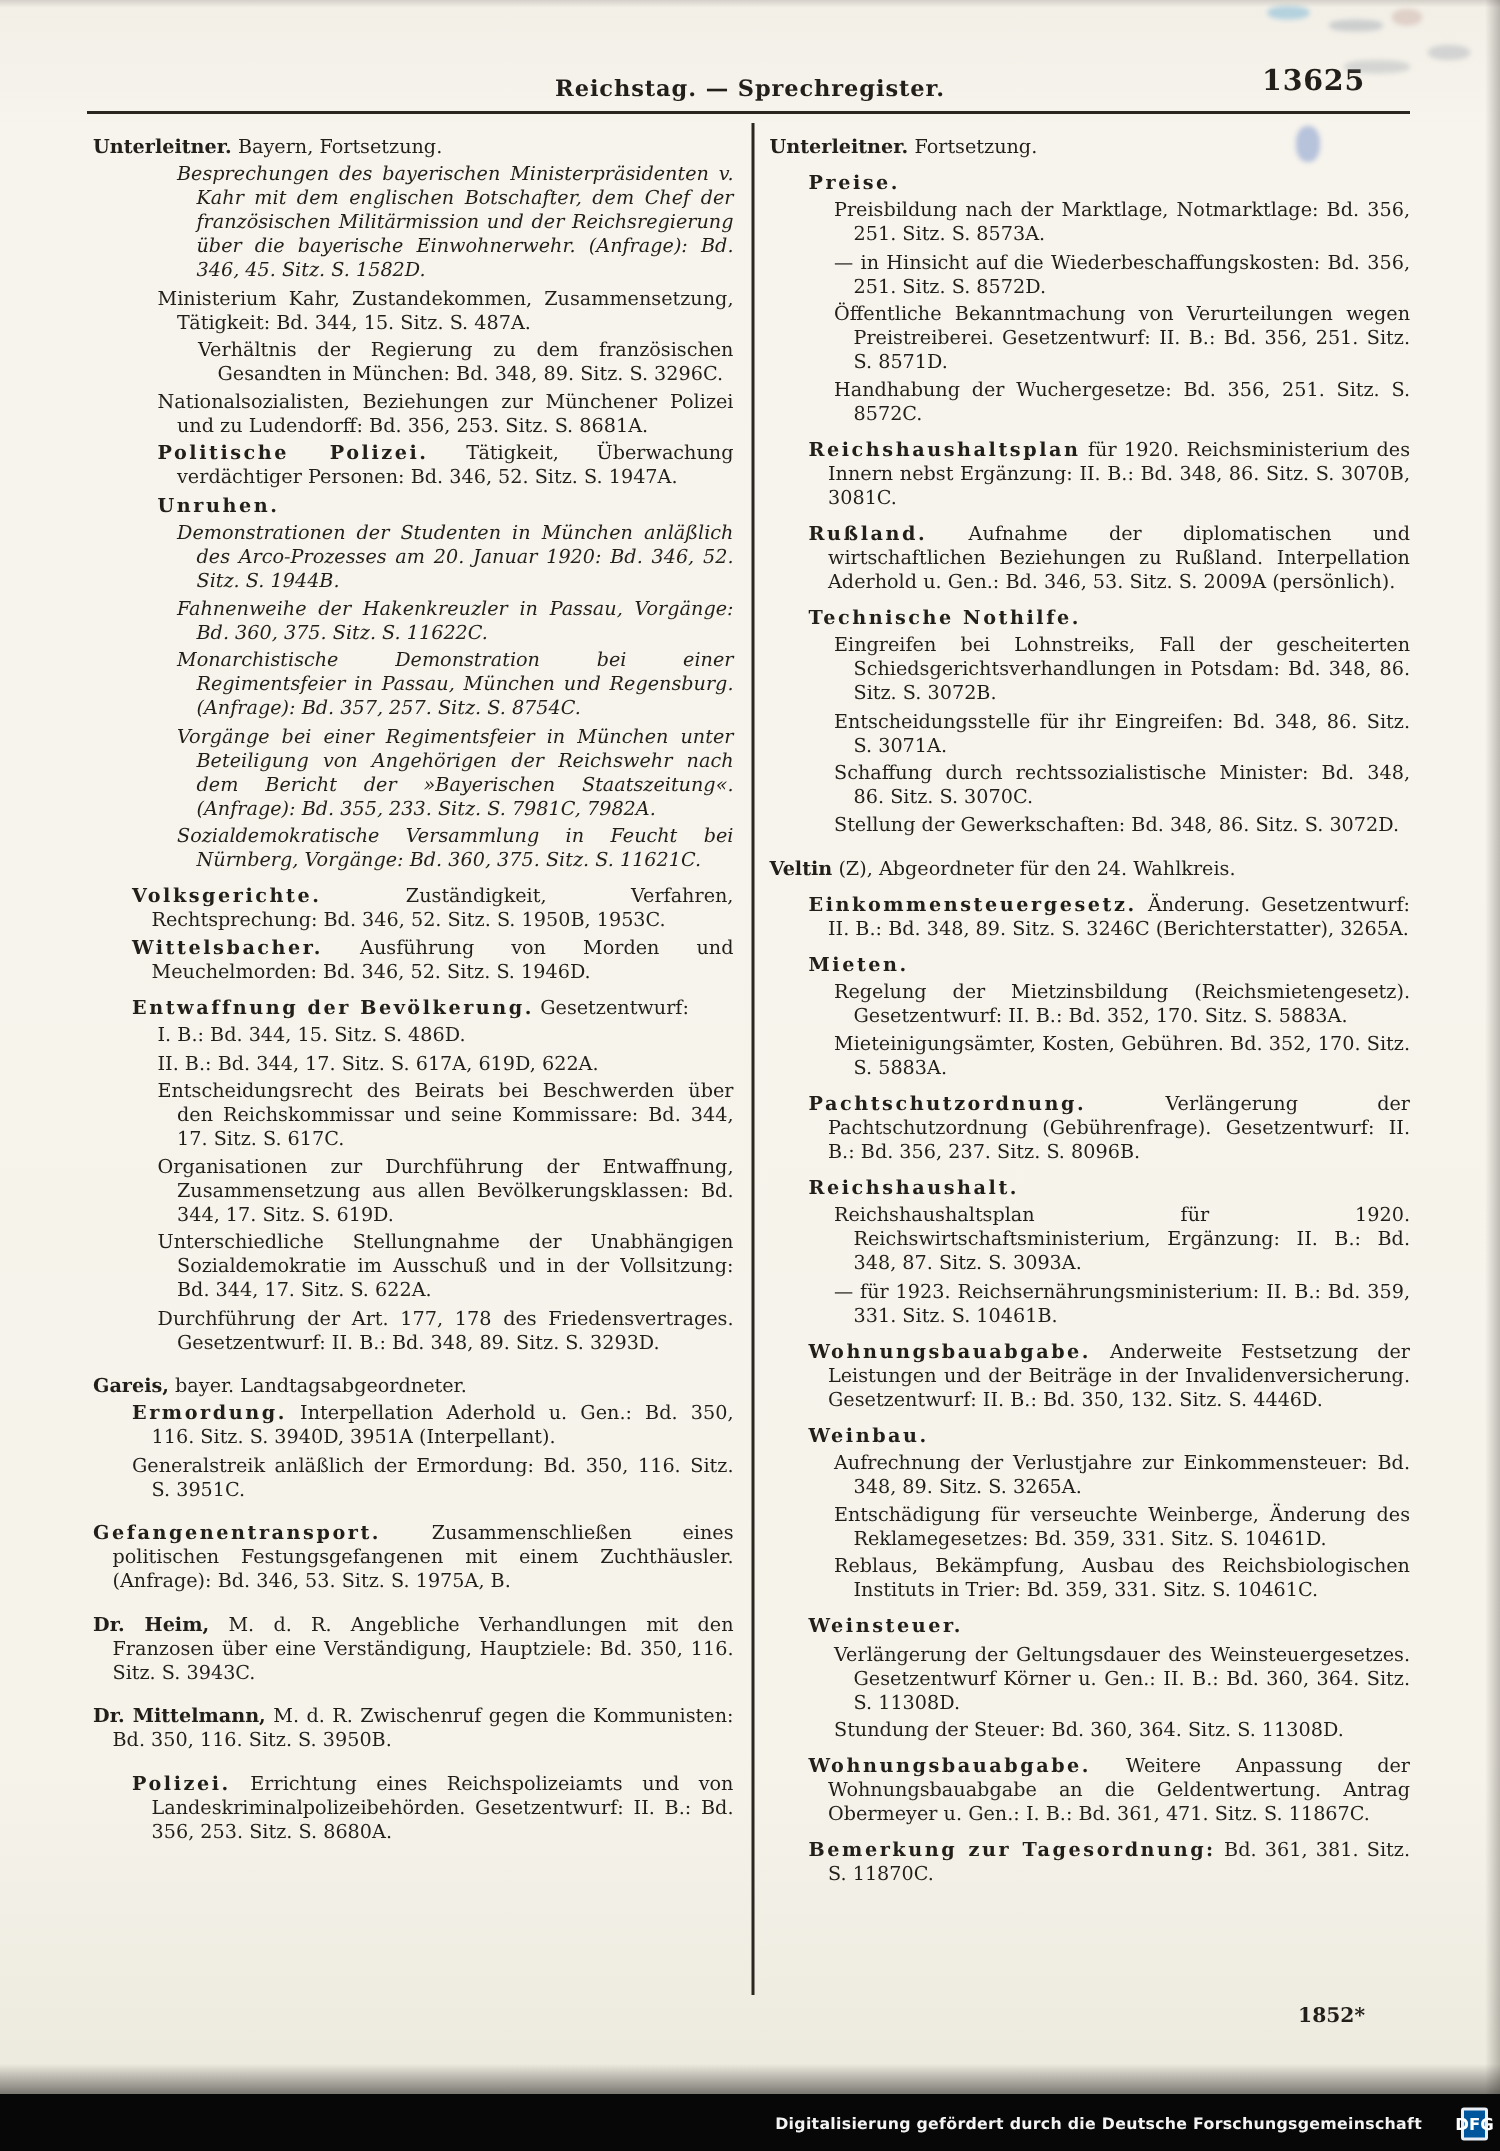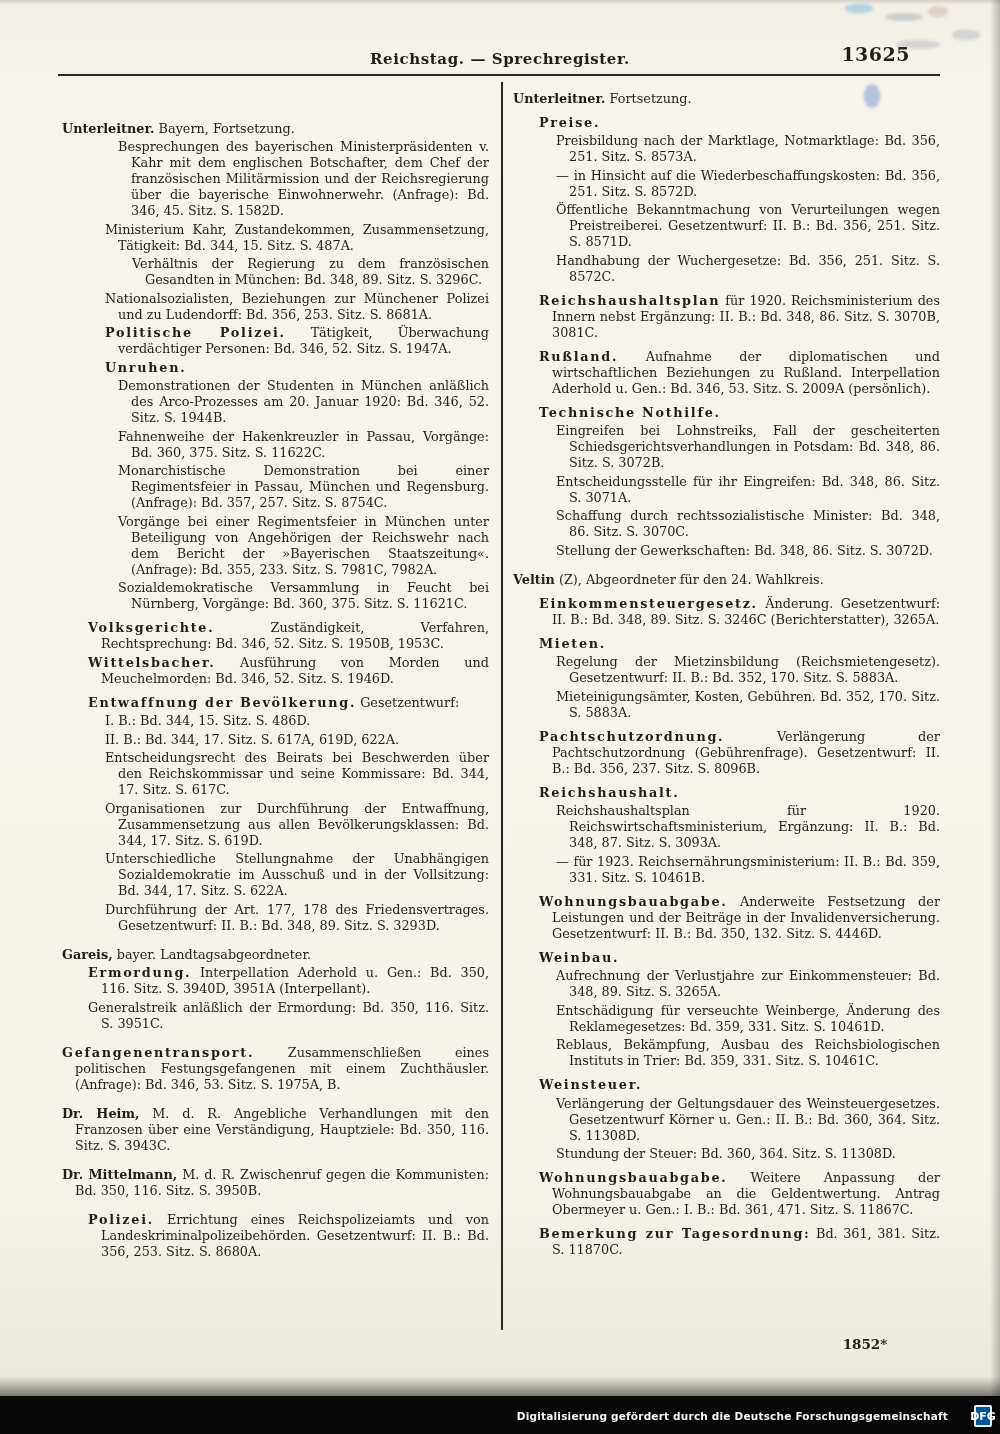--- a/index.html
+++ b/index.html
@@ -17,35 +17,35 @@
 
   
   .running-title { position:absolute; top:50px; left:0; width:1000px; text-align:center;
     font-size:15px; font-weight:bold; letter-spacing:0.6px; }
   .page-number { position:absolute; top:43px; right:90px; font-size:19px; font-weight:bold; letter-spacing:0.5px; }
   .header-rule { position:absolute; top:74px; left:58px; width:882px; height:2px; background:#2b261f; }
   .col-divider { position:absolute; top:82px; left:501px; width:2px; height:1248px; background:#2b261f; }
 
   
   .col { position:absolute; top:88px; width:427px; text-align:justify; hyphens:auto; }
-  #col-left  { left:62px;margin-top:30px; }
+  #col-left  { left:62px; }
   #col-right { left:513px; }
 
   .entry { font-size:12.8px; line-height:16px; margin-top:2.5px; }
   .entry.lvl0 { padding-left:13px; text-indent:-13px; }
   .entry.lvl1 { padding-left:39px; text-indent:-13px; }
   .entry.lvl2 { padding-left:56px; text-indent:-13px; }
-  .entry.lvl3 { padding-left:69px; text-indent:-13px; }
+  .entry.lvl3 { padding-left:69px; text-indent:-13px;font-style:italic; }
   .entry.lvl4 { padding-left:83px; text-indent:-13px; }
   .entry.gap-s { margin-top:8px; }
   .entry.gap-l { margin-top:13px; }
   .lead-bold { font-weight:bold; }
   .lead-spaced { font-weight:bold; letter-spacing:1.7px; }
 
-  .signature { position:absolute; top:1336px; left:820px; width:90px; text-align:center;
+  .signature { position:absolute; top:1336px; left:820px; width:90px; text-align:right;
     font-size:13.5px; font-weight:bold; }
 
   
   .artifact { position:absolute; border-radius:45%; filter:blur(1.6px); pointer-events:none; }
   .a1 { left:845px; top:4px;  width:28px; height:9px;  background:rgba(118,180,214,0.50); }
   .a2 { left:886px; top:13px; width:36px; height:8px;  background:rgba(150,160,172,0.42); }
   .a3 { left:928px; top:6px;  width:20px; height:11px; background:rgba(185,150,140,0.35); }
   .a4 { left:952px; top:30px; width:28px; height:10px; background:rgba(140,150,162,0.32); }
   .a5 { left:864px; top:84px; width:16px; height:24px; background:rgba(92,126,196,0.42); }
   .a6 { left:896px; top:40px; width:44px; height:9px;  background:rgba(120,130,142,0.25); }

